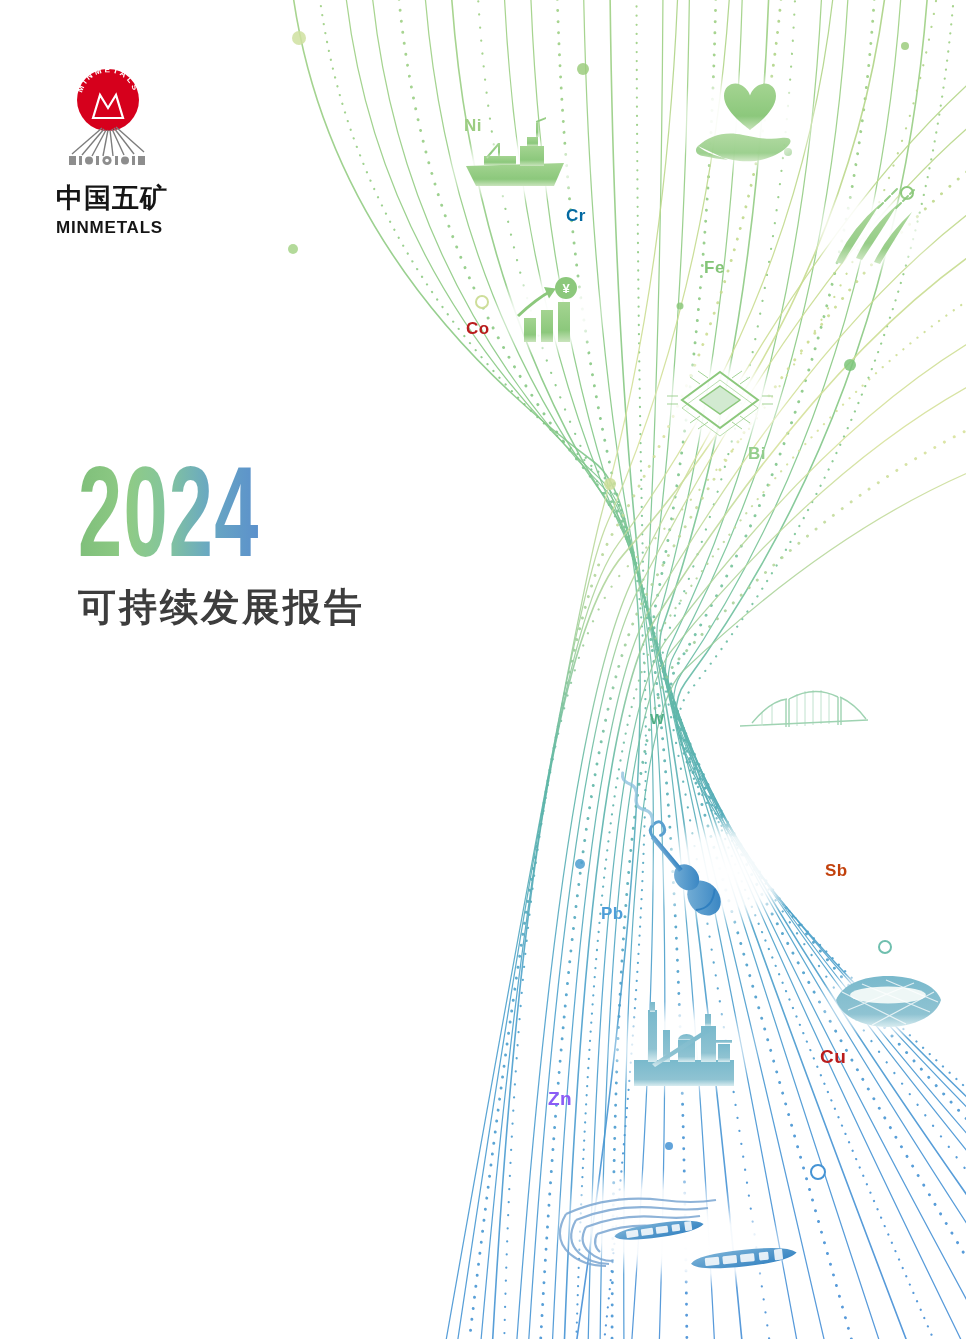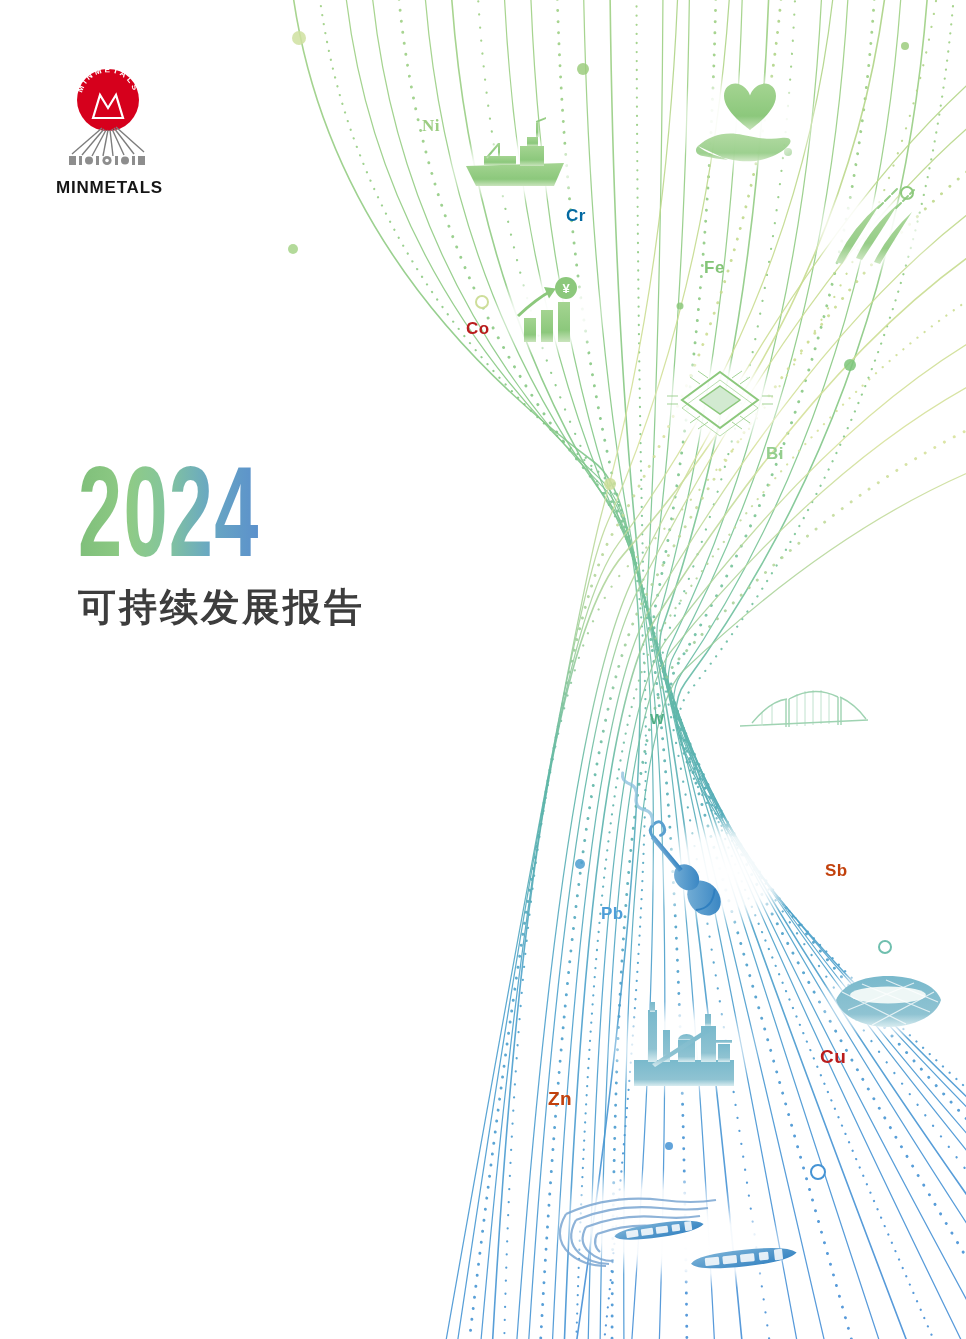--- a/index.html
+++ b/index.html
@@ -16,30 +16,30 @@
   
   .title{position:absolute;left:78px;top:448px;}
   .year{font-size:128px;font-weight:700;line-height:1.0;letter-spacing:2px;
         transform:scaleX(0.62);transform-origin:left top;
         background:linear-gradient(90deg,#7fbf7a 0%,#8fcb86 28%,#84c59c 48%,#69a8c2 72%,#5b90cc 100%);
         -webkit-background-clip:text;background-clip:text;color:transparent;}
   .cn-title{margin-top:6px;font-size:38px;font-weight:800;color:#3d3d3d;letter-spacing:3px;white-space:nowrap;}
 
   
   .el{position:absolute;font-weight:800;font-size:17px;letter-spacing:0.5px;}
-  .el-ni{left:422px;top:116px;color:#9ccd82;font-family:Liberation Serif, serif;}
+  .el-ni{left:464px;top:116px;color:#9ccd82;}
   .el-cr{left:566px;top:206px;color:#0369a1;}
   .el-fe{left:704px;top:258px;color:#84c578;}
   .el-co{left:466px;top:319px;color:#b91c1c;}
-  .el-bi{left:766px;top:444px;color:#94ce8d;}
+  .el-bi{left:748px;top:444px;color:#94ce8d;}
   .el-w {left:650px;top:710px;color:#4fae85;font-size:15px;}
   .el-sb{left:825px;top:841px;color:#c2410c;margin-top:20px;}
   .el-pb{left:601px;top:904px;color:#4e9ed8;}
   .el-cu{left:820px;top:1046px;color:#b91c1c;font-size:19px;}
-  .el-zn{left:548px;top:1088px;color:#c2410c;font-size:19px;}
+  .el-zn{left:548px;top:1088px;color:#8b5cf6;font-size:19px;}
 </style>
 </head>
 <body>
 
 <div class="page">
 
   <svg id="bgart" class="bg" width="966" height="1339" viewBox="0 0 966 1339">
     <defs>
       <linearGradient id="gradA" gradientUnits="userSpaceOnUse" x1="0" y1="0" x2="0" y2="1339">
         <stop offset="0" stop-color="#9fd083"></stop>
@@ -314,20 +314,21 @@
         <circle cx="33" cy="94.5" r="4"></circle>
         <rect x="40" y="90" width="3" height="9"></rect>
         <circle cx="51" cy="94.5" r="4.6"></circle>
           <circle cx="51" cy="94.5" r="1.8" fill="#ffffff"></circle>
         <rect x="59" y="90" width="3" height="9"></rect>
         <circle cx="69" cy="94.5" r="4"></circle>
         <rect x="76" y="90" width="3" height="9"></rect>
         <rect x="82" y="90" width="7" height="9"></rect>
       </g>
     </svg>
+    <div class="brand-cn">中国五矿</div>
     <div class="brand-en">MINMETALS</div>
   </div>
 
   <div class="title">
     <div class="year">2024</div>
     <div class="cn-title">可持续发展报告</div>
   </div>
 </div>
 
 </body></html>

